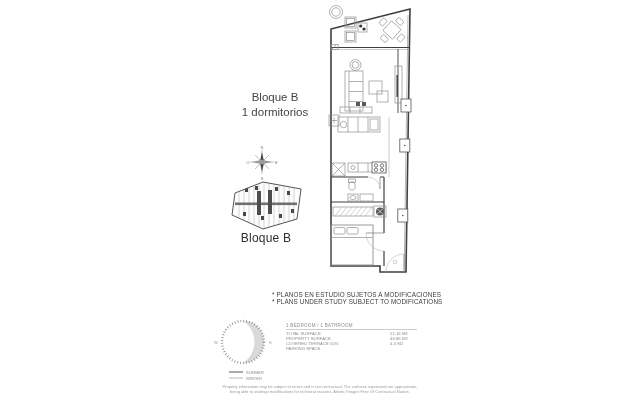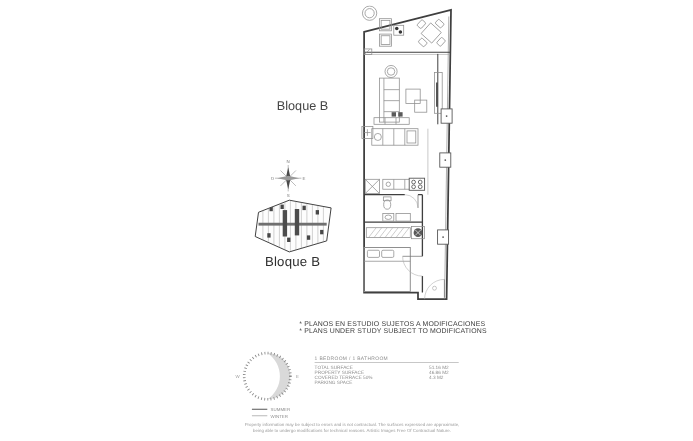--- a/index.html
+++ b/index.html
@@ -25,20 +25,21 @@
   .plan-stroke{stroke:#3f3f3f;fill:none;}
   .furn{stroke:#8f8f8f;fill:none;stroke-width:.7;}
 </style>
 </head>
 <body>
 
 <div class="canvas">
 
   <div class="abs title-block">
     <div>Bloque B</div>
+    <div>1 dormitorios</div>
   </div>
 
   <svg class="abs" style="left:246px;top:143px;" width="32" height="40" viewBox="0 0 32 40">
     <g stroke="#777" stroke-width=".45">
       <line x1="16" y1="7" x2="16" y2="31"></line>
       <line x1="4" y1="19" x2="28" y2="19"></line>
       <line x1="9" y1="12" x2="23" y2="26"></line>
       <line x1="23" y1="12" x2="9" y2="26"></line>
     </g>
     <path d="M16,9 L18.2,19 L16,29 L13.8,19 Z" fill="#4a4a4a"></path>

